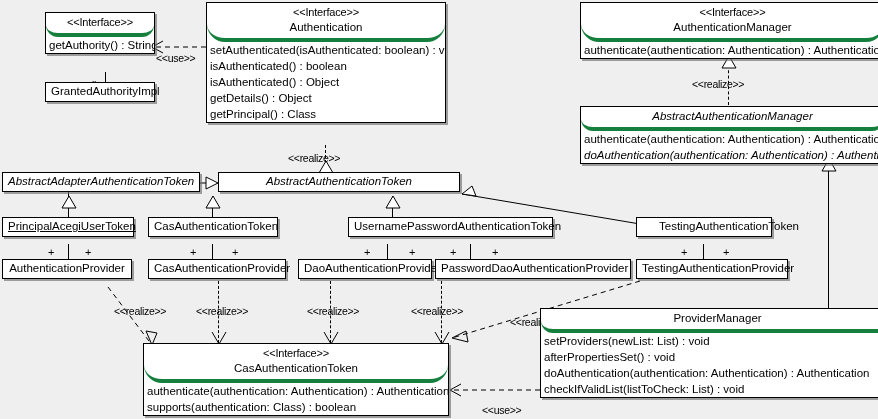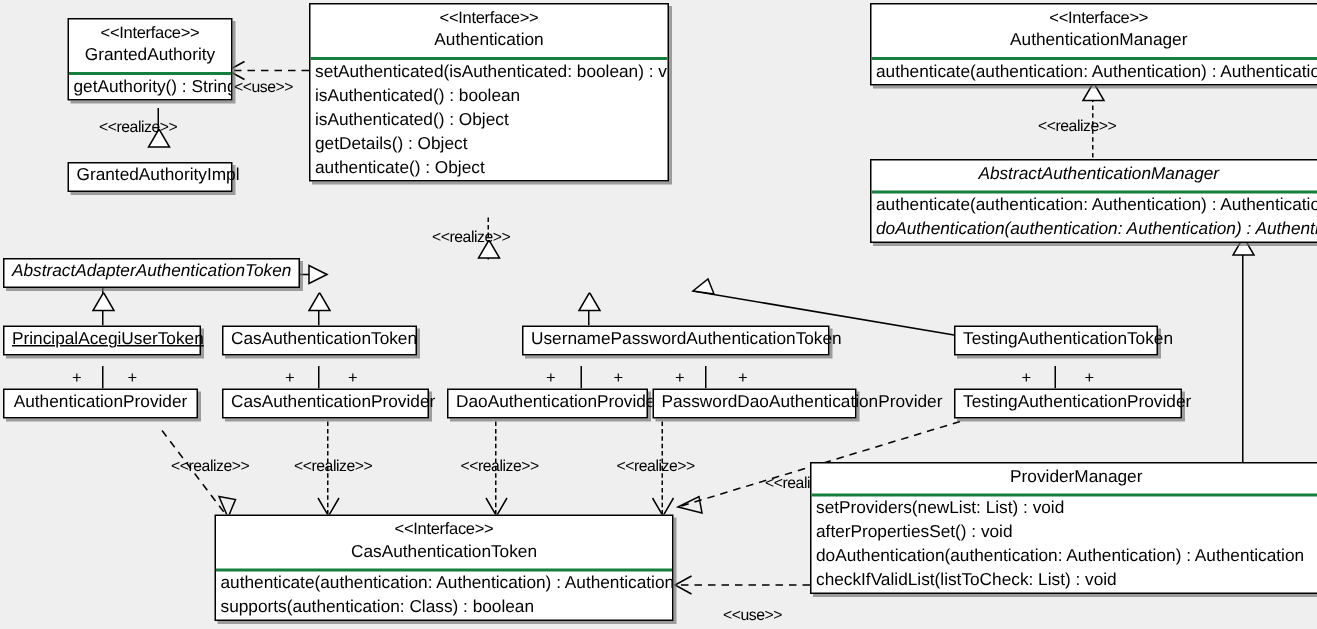--- a/index.html
+++ b/index.html
@@ -23,21 +23,22 @@
     box-sizing: border-box;
     box-shadow: 2px 2px 0 0 rgba(110,110,110,0.65);
     z-index: 5;
   }
   .uml-head {
     padding: 2px 4px 3px 4px;
     text-align: center;
     line-height: 15px;
   }
   .uml-head.with-members {
-    border-bottom: 2px solid #15803d;
+    border-bottom: 4px solid #15803d;
+    border-radius: 18px;
   }
   .stereo {
     display: block;
     font-size: 11px;
     color: #000;
     letter-spacing: -0.2px;
     white-space: nowrap;
   }
   .cls-name {
     display: block;
@@ -226,44 +227,43 @@
   <div class="edge-label" style="left:114px; top:305px;">&lt;&lt;realize&gt;&gt;</div>
   <div class="edge-label" style="left:196px; top:305px;">&lt;&lt;realize&gt;&gt;</div>
   <div class="edge-label" style="left:307px; top:305px;">&lt;&lt;realize&gt;&gt;</div>
   <div class="edge-label" style="left:411px; top:305px;">&lt;&lt;realize&gt;&gt;</div>
   <div class="edge-label" style="left:510px; top:316px;">&lt;&lt;realize&gt;&gt;</div>
   <div class="edge-label" style="left:482px; top:404px;">&lt;&lt;use&gt;&gt;</div>
 
   <div class="uml-box" style="left:45px; top:12px; width:110px;">
     <div class="uml-head with-members">
       <span class="stereo">&lt;&lt;Interface&gt;&gt;</span>
-      <span class="cls-name">GrantedAuthority</span>
     </div>
     <div class="uml-members">
       <div class="member">getAuthority() : String</div>
     </div>
   </div>
 
-  <div class="uml-box compact" style="left:45px; top:108px; width:110px;">
+  <div class="uml-box compact" style="left:45px; top:82px; width:110px;">
     <div class="uml-head">
       <span class="cls-name">GrantedAuthorityImpl</span>
     </div>
   </div>
 
   <div class="uml-box" style="left:206px; top:2px; width:240px;">
     <div class="uml-head with-members">
       <span class="stereo">&lt;&lt;Interface&gt;&gt;</span>
       <span class="cls-name">Authentication</span>
     </div>
     <div class="uml-members">
       <div class="member">setAuthenticated(isAuthenticated: boolean) : void</div>
       <div class="member">isAuthenticated() : boolean</div>
       <div class="member">isAuthenticated() : Object</div>
       <div class="member">getDetails() : Object</div>
-      <div class="member">authenticate() : Object</div>
+      <div class="member">getPrincipal() : Class</div>
     </div>
   </div>
 
   <div class="uml-box" style="left:580px; top:2px; width:305px;">
     <div class="uml-head with-members">
       <span class="stereo">&lt;&lt;Interface&gt;&gt;</span>
       <span class="cls-name">AuthenticationManager</span>
     </div>
     <div class="uml-members">
       <div class="member">authenticate(authentication: Authentication) : Authentication</div>
@@ -279,40 +279,45 @@
       <div class="member abstract">doAuthentication(authentication: Authentication) : Authentication</div>
     </div>
   </div>
 
   <div class="uml-box compact" style="left:2px; top:172px; width:198px;">
     <div class="uml-head">
       <span class="cls-name abstract">AbstractAdapterAuthenticationToken</span>
     </div>
   </div>
 
+  <div class="uml-box compact" style="left:218px; top:172px; width:242px;">
+    <div class="uml-head">
+      <span class="cls-name abstract">AbstractAuthenticationToken</span>
+    </div>
+  </div>
 
   <div class="uml-box compact" style="left:2px; top:217px; width:132px;text-decoration:underline;">
     <div class="uml-head">
       <span class="cls-name">PrincipalAcegiUserToken</span>
     </div>
   </div>
 
   <div class="uml-box compact" style="left:148px; top:217px; width:130px;">
     <div class="uml-head">
       <span class="cls-name">CasAuthenticationToken</span>
     </div>
   </div>
 
   <div class="uml-box compact" style="left:348px; top:217px; width:205px;">
     <div class="uml-head">
       <span class="cls-name">UsernamePasswordAuthenticationToken</span>
     </div>
   </div>
 
-  <div class="uml-box compact" style="left:636px; top:217px; width:136px;">
+  <div class="uml-box compact" style="left:636px; top:217px; width:136px;padding-left:17px;">
     <div class="uml-head">
       <span class="cls-name">TestingAuthenticationToken</span>
     </div>
   </div>
 
   <div class="uml-box compact" style="left:2px; top:259px; width:130px;">
     <div class="uml-head">
       <span class="cls-name">AuthenticationProvider</span>
     </div>
   </div>
@@ -322,21 +327,21 @@
       <span class="cls-name">CasAuthenticationProvider</span>
     </div>
   </div>
 
   <div class="uml-box compact" style="left:298px; top:259px; width:134px;">
     <div class="uml-head">
       <span class="cls-name">DaoAuthenticationProvider</span>
     </div>
   </div>
 
-  <div class="uml-box compact" style="left:435px; top:259px; width:136px;">
+  <div class="uml-box compact" style="left:435px; top:259px; width:196px;">
     <div class="uml-head">
       <span class="cls-name">PasswordDaoAuthenticationProvider</span>
     </div>
   </div>
 
   <div class="uml-box compact" style="left:636px; top:259px; width:152px;">
     <div class="uml-head">
       <span class="cls-name">TestingAuthenticationProvider</span>
     </div>
   </div>

